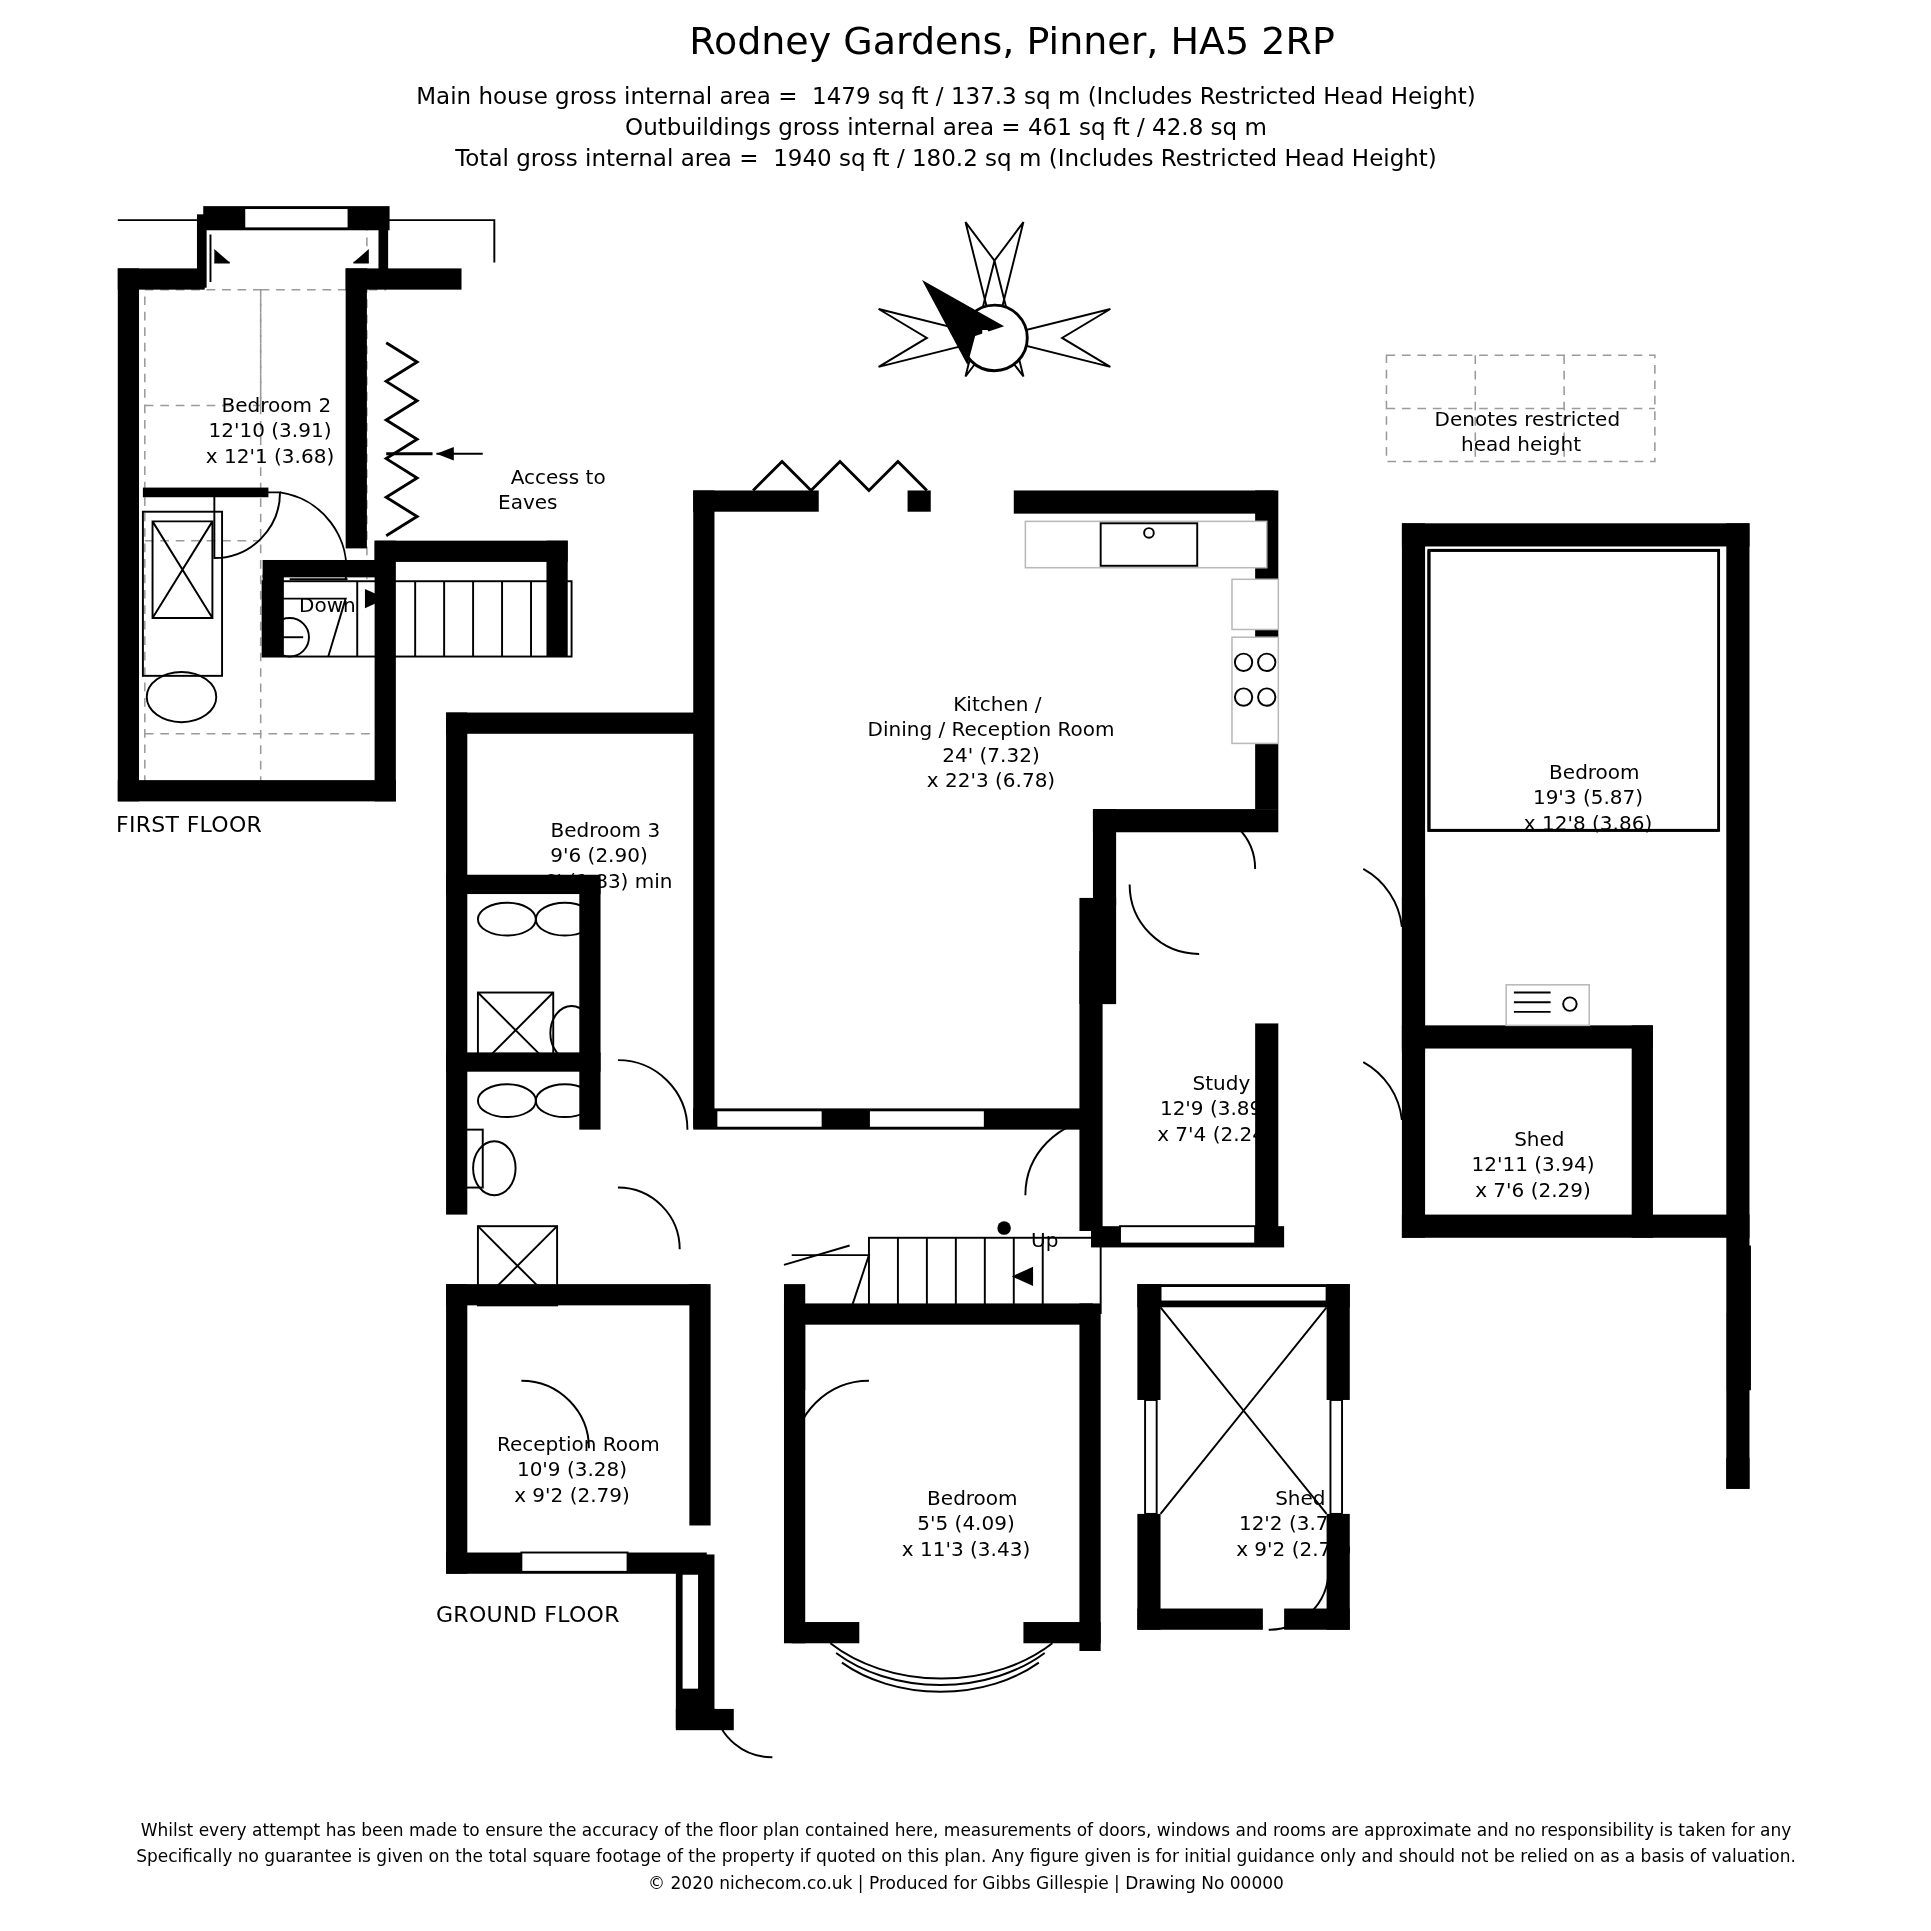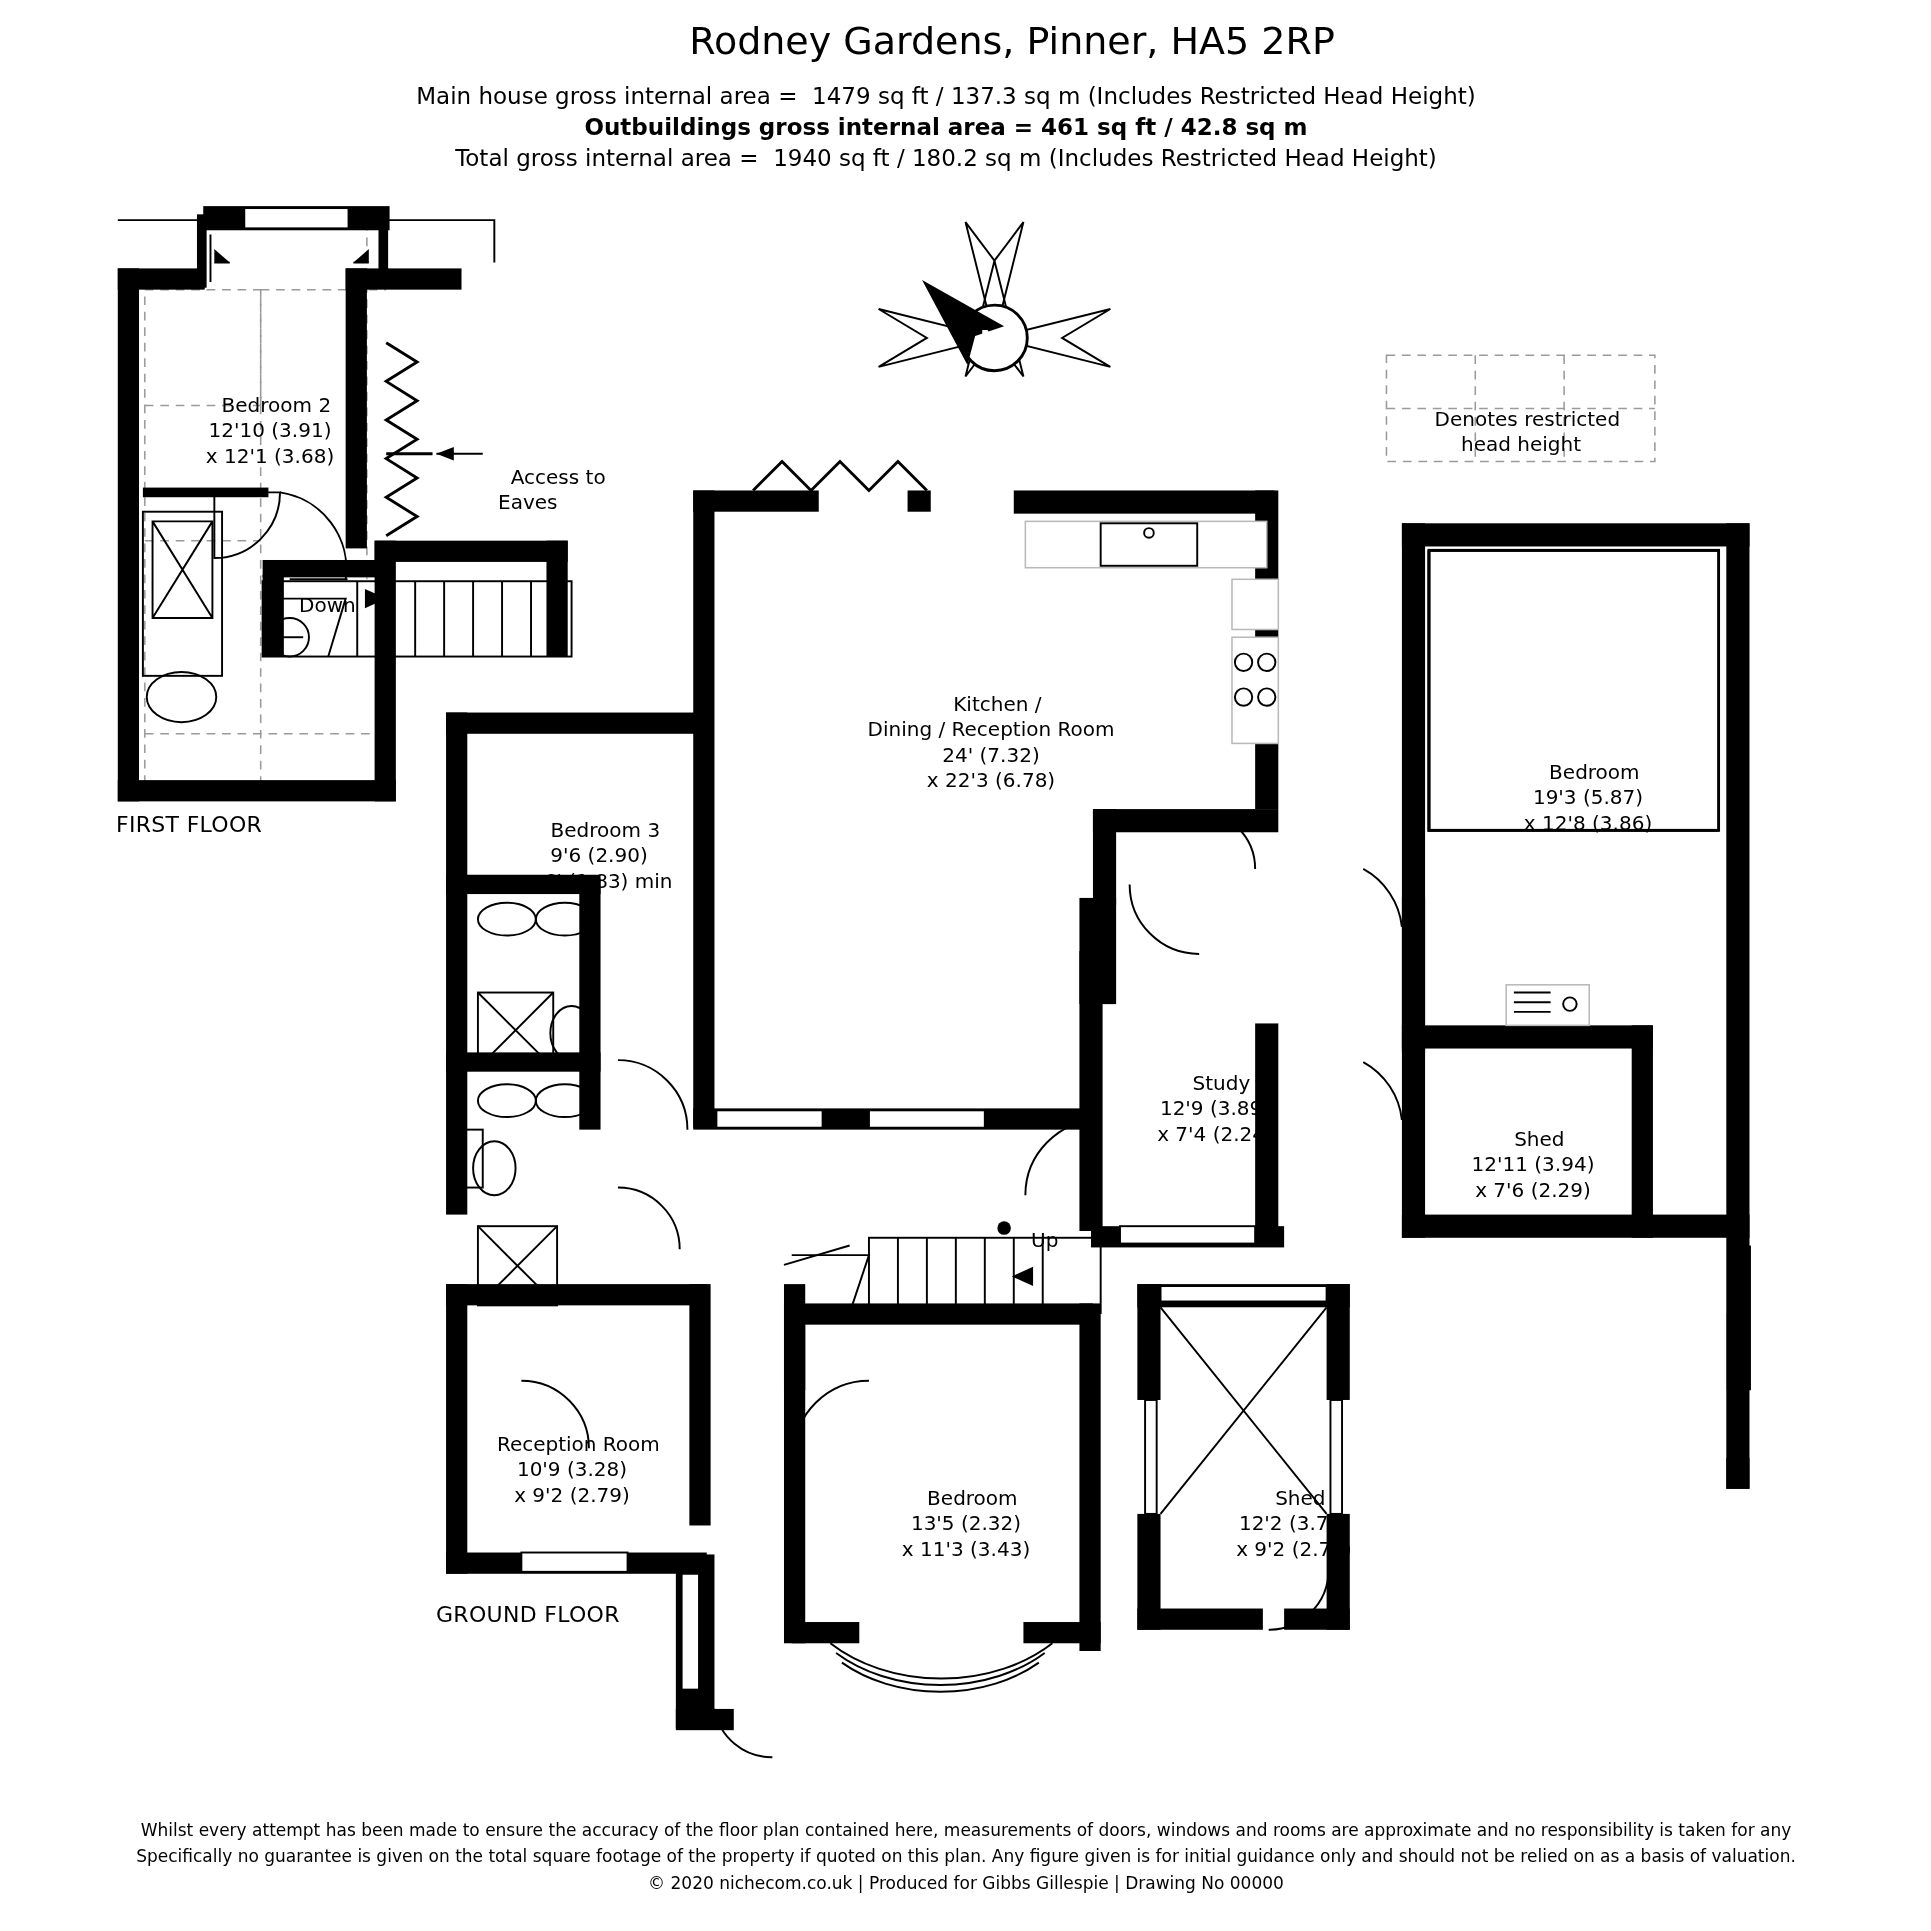--- a/index.html
+++ b/index.html
@@ -10,21 +10,21 @@
     color:#000;
     position:relative;
     overflow:hidden;
   }
   .plan{position:absolute;inset:0;}
   .t{position:absolute;white-space:pre;line-height:1.28;}
   .center{transform:translateX(-50%);text-align:center;}
   #title{font-size:38px;top:17.4px;left:1012px;}
   .sub{font-size:23px;}
   #sub1{top:82px;left:946px;}
-  #sub2{top:113px;left:946px;font-weight:bold;}
+  #sub2{top:113px;left:946px;}
   #sub3{top:144px;left:946px;}
   .room{font-size:20px;text-align:center;}
   .label{font-size:20px;}
   .floorlab{font-size:22px;font-weight:normal;letter-spacing:0.3px;}
   .disc{position:absolute;left:966px;transform:translateX(-50%);text-align:center;font-size:17px;line-height:1.55;width:1699px;}
   svg{position:absolute;top:0;left:0;}
   .w{fill:#000;}
   .thin{fill:none;stroke:#000;stroke-width:2;}
   .thin3{fill:none;stroke:#000;stroke-width:3;}
   .dash{fill:none;stroke:#9a9a9a;stroke-width:1.6;stroke-dasharray:9 7;}
@@ -289,21 +289,21 @@
 
 <div class="t center room" style="top:1045px;left:1215px;">
   <span>Study</span><br><span>12'9 (3.89)</span><br><span>x 7'4 (2.24)</span>
 </div>
 
 <div class="t center room" style="top:1406px;left:572px;">
   <span>Reception Room</span><br><span>10'9 (3.28)</span><br><span>x 9'2 (2.79)</span>
 </div>
 
 <div class="t center room" style="top:1460px;left:966px;">
-  <span>Bedroom</span><br><span>13'5 (2.32)</span><br><span>x 11'3 (3.43)</span>
+  <span>Bedroom</span><br><span>5'5 (4.09)</span><br><span>x 11'3 (3.43)</span>
 </div>
 
 <div class="t center room" style="top:1460px;left:1294px;">
   <span>Shed</span><br><span>12'2 (3.71)</span><br><span>x 9'2 (2.79)</span>
 </div>
 
 <div class="t center room" style="top:734px;left:1588px;">
   <span>Bedroom</span><br><span>19'3 (5.87)</span><br><span>x 12'8 (3.86)</span>
 </div>
 

